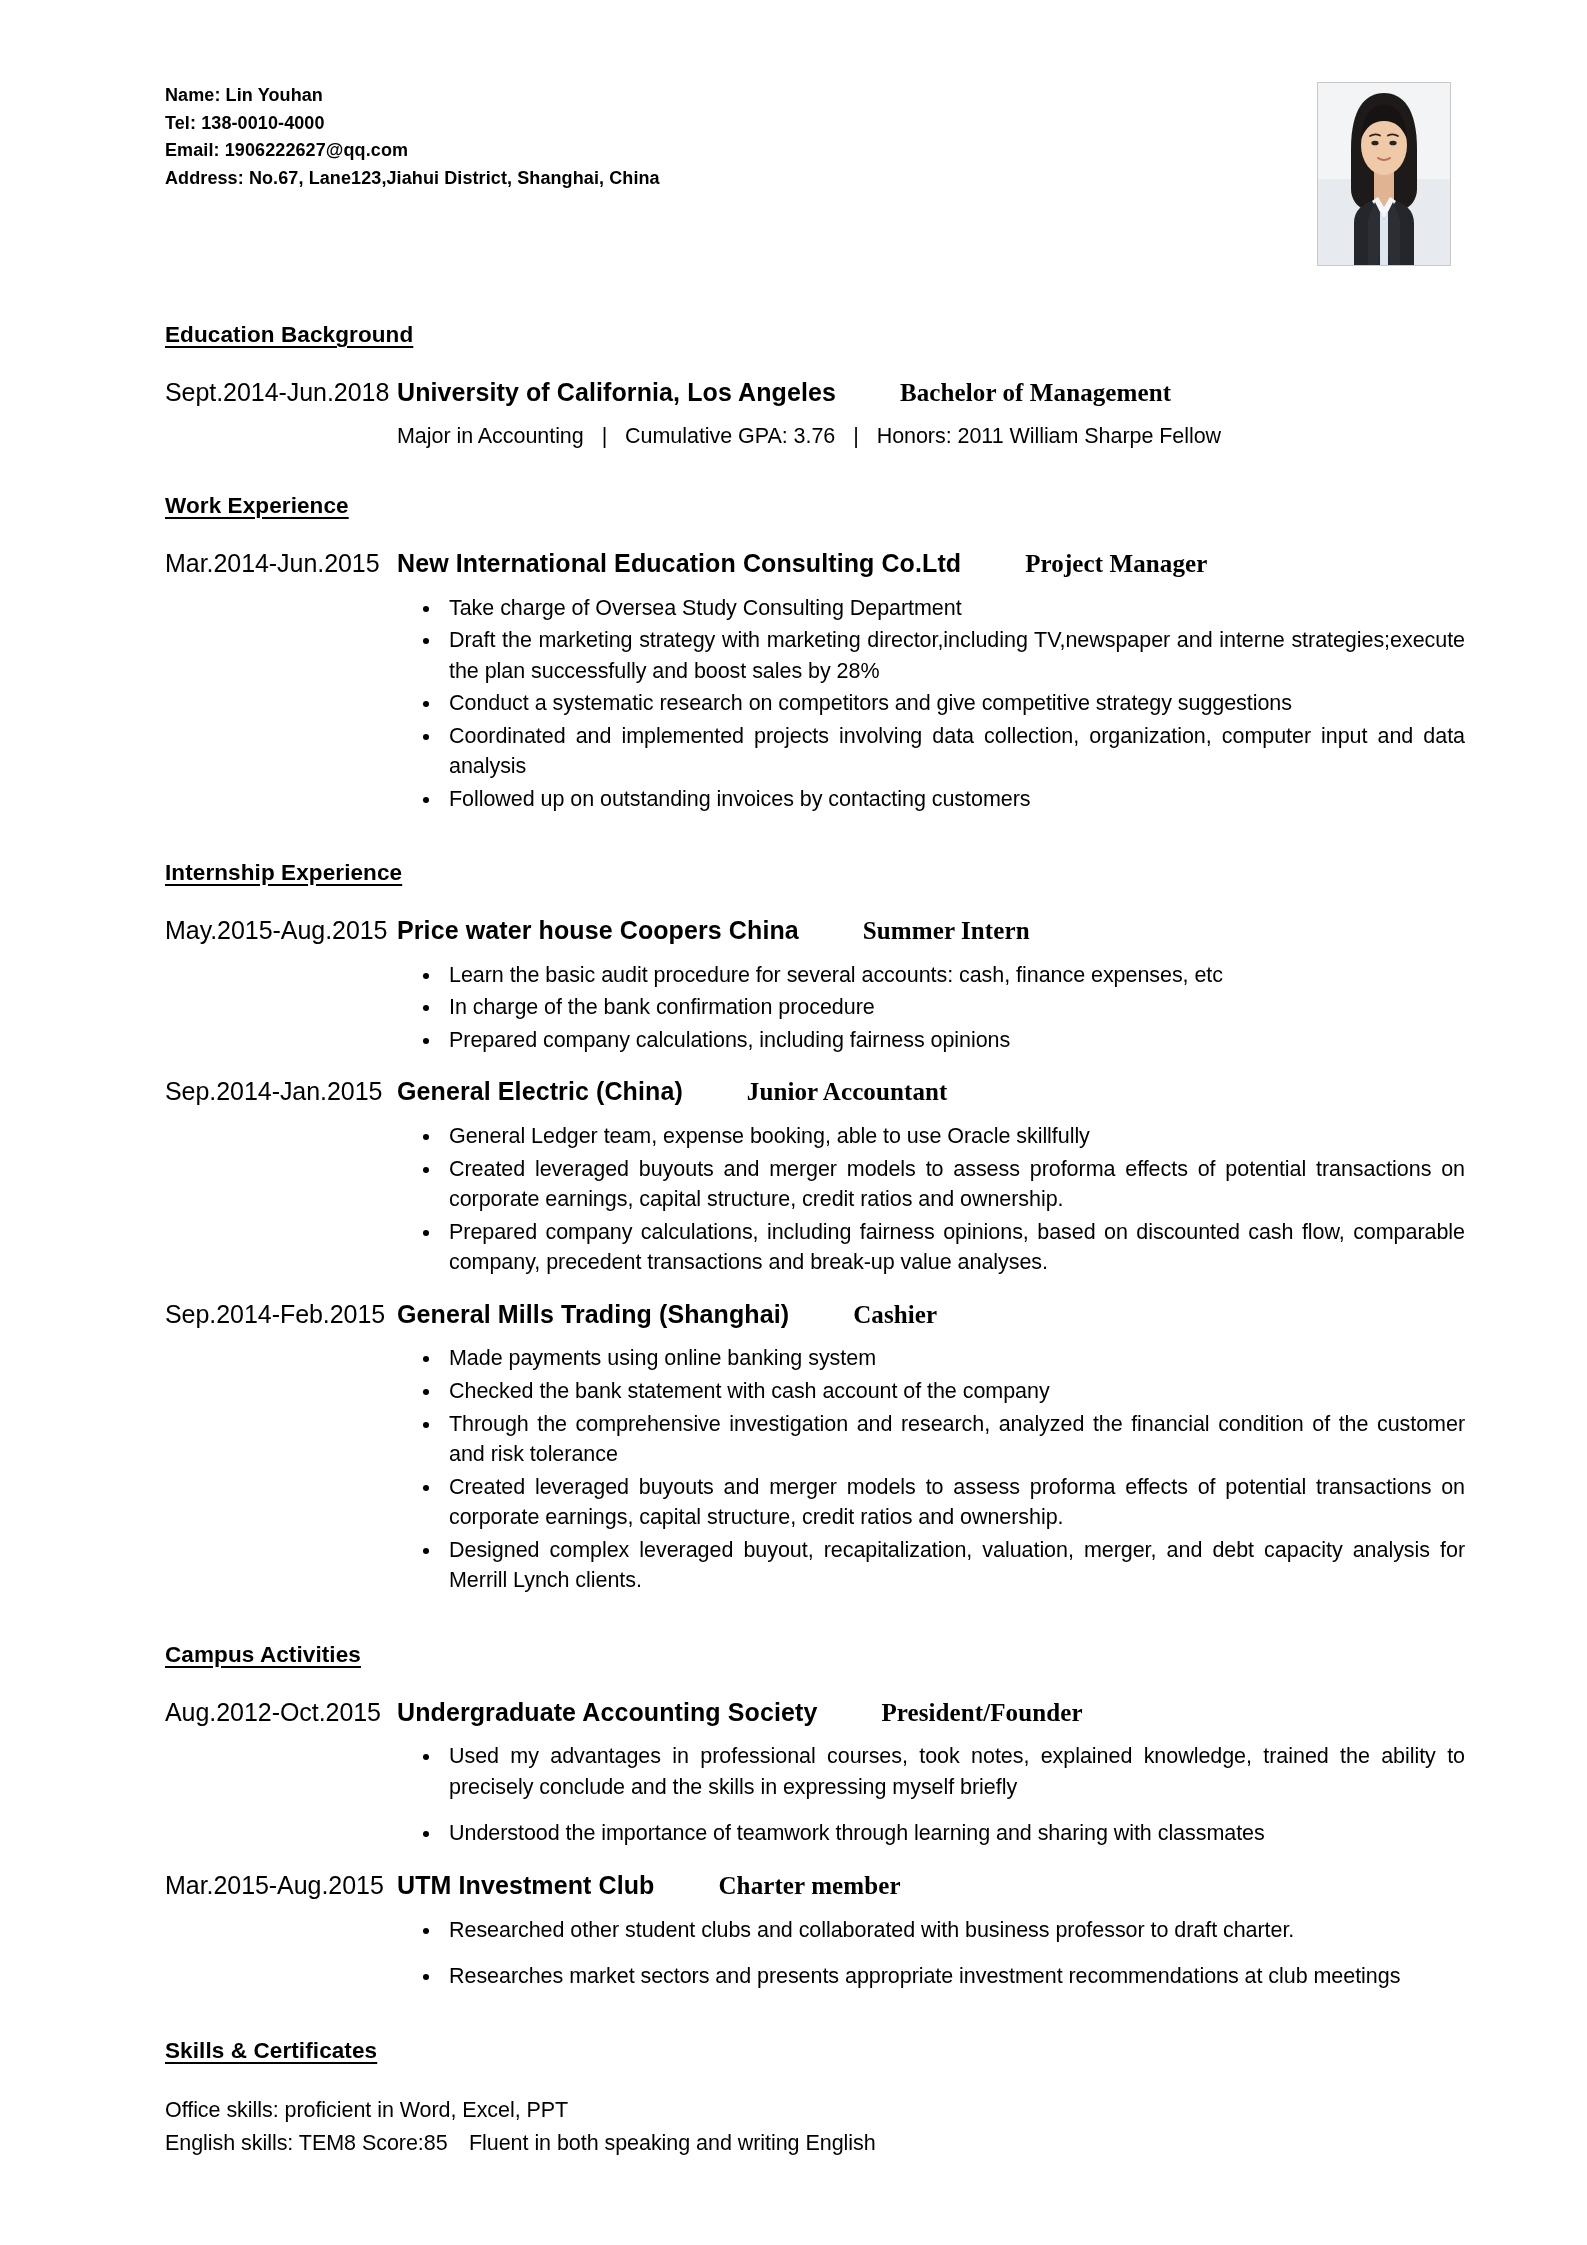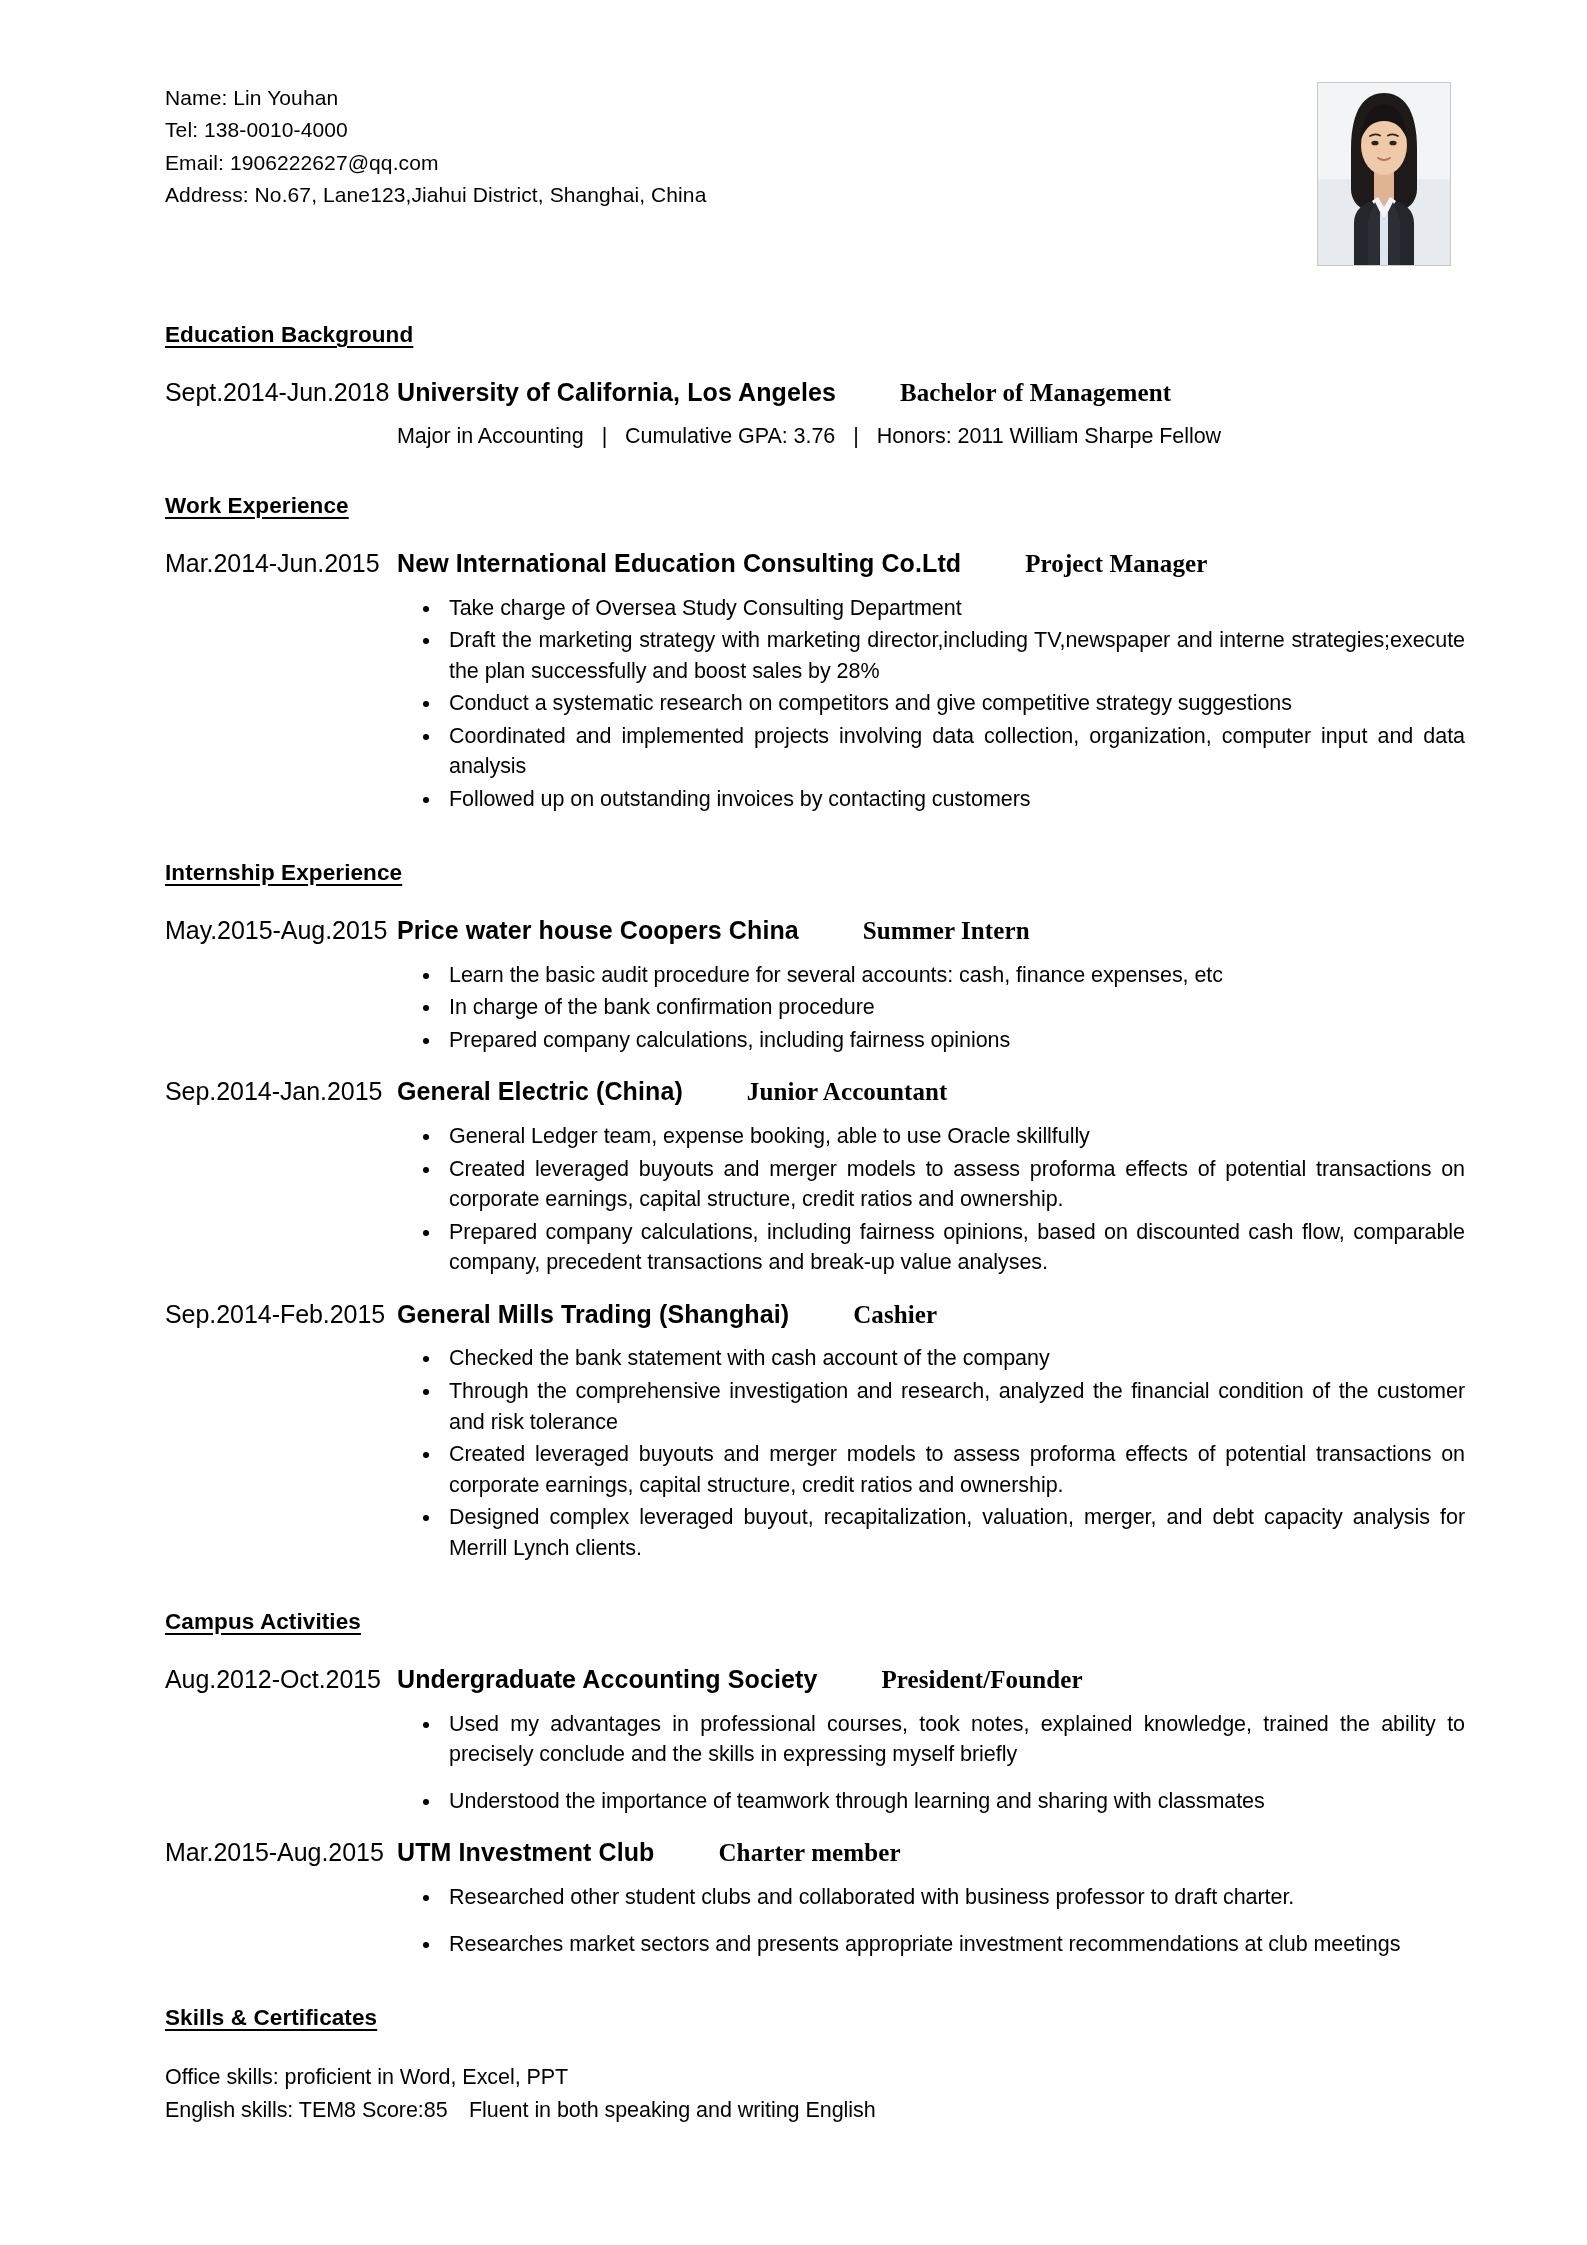--- a/index.html
+++ b/index.html
@@ -26,22 +26,22 @@
   
   .header {
     display: flex;
     justify-content: space-between;
     align-items: flex-start;
   }
   .contact-block {
     padding-top: 20px;
   }
   .contact-line {
-    font-size: 21px;
-    font-weight: normal;
+    font-size: 18px;
+    font-weight: bold;
     line-height: 1.54;
     letter-spacing: 0.1px;
     white-space: nowrap;
   }
   .photo-frame {
     width: 132px;
     height: 182px;
     margin-right: 18px;
     margin-top: 20px;
     border: 1px solid #c8c8c8;
@@ -248,20 +248,21 @@
     </ul>
   </div>
 
   <div class="entry">
     <div class="entry-head">
       <span class="entry-date">Sep.2014-Feb.2015</span>
       <span class="entry-org">General Mills Trading (Shanghai)</span>
       <span class="entry-role">Cashier</span>
     </div>
     <ul class="bullets">
+      <li>Made payments using online banking system</li>
       <li>Checked the bank statement with cash account of the company</li>
       <li>Through the comprehensive investigation and research, analyzed the financial condition of the customer and risk tolerance</li>
       <li>Created leveraged buyouts and merger models to assess proforma effects of potential transactions on corporate earnings, capital structure, credit ratios and ownership.</li>
       <li>Designed complex leveraged buyout, recapitalization, valuation, merger, and debt capacity analysis for Merrill Lynch clients.</li>
     </ul>
   </div>
 
   
   <div class="section-title">Campus Activities</div>
 

